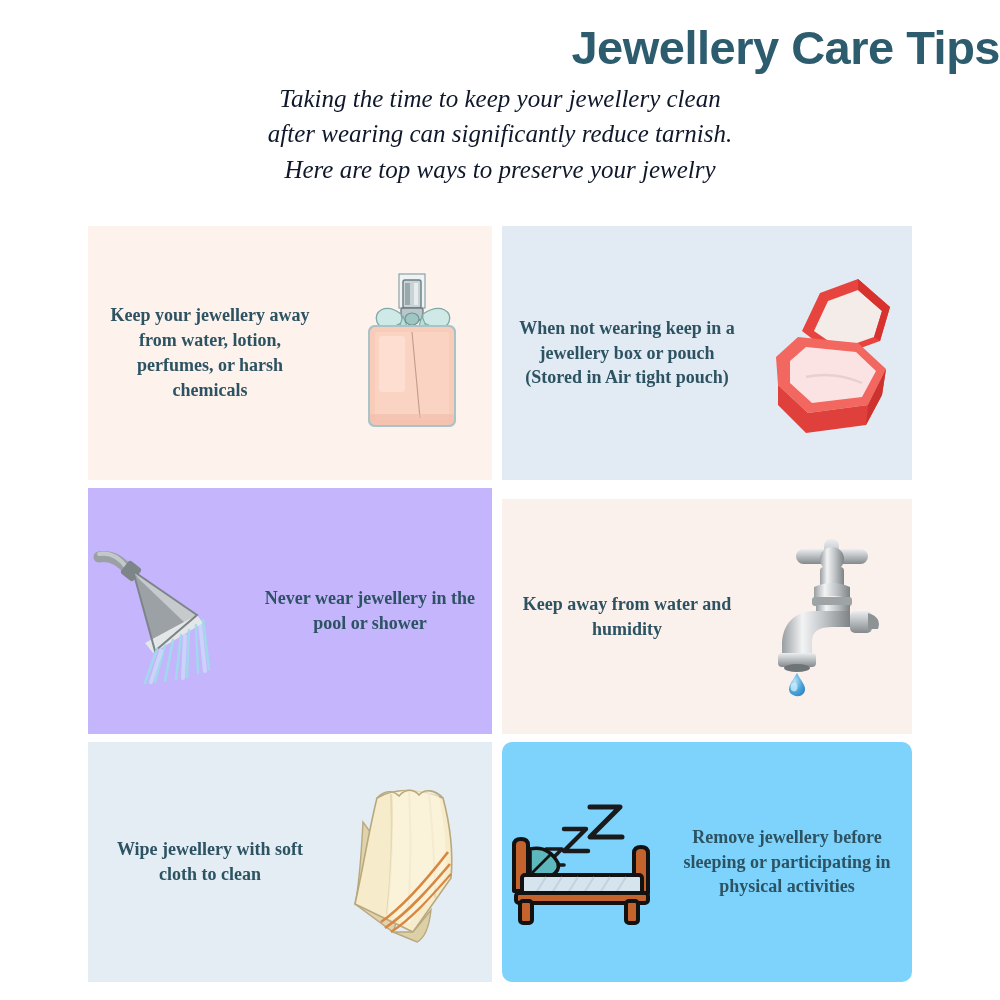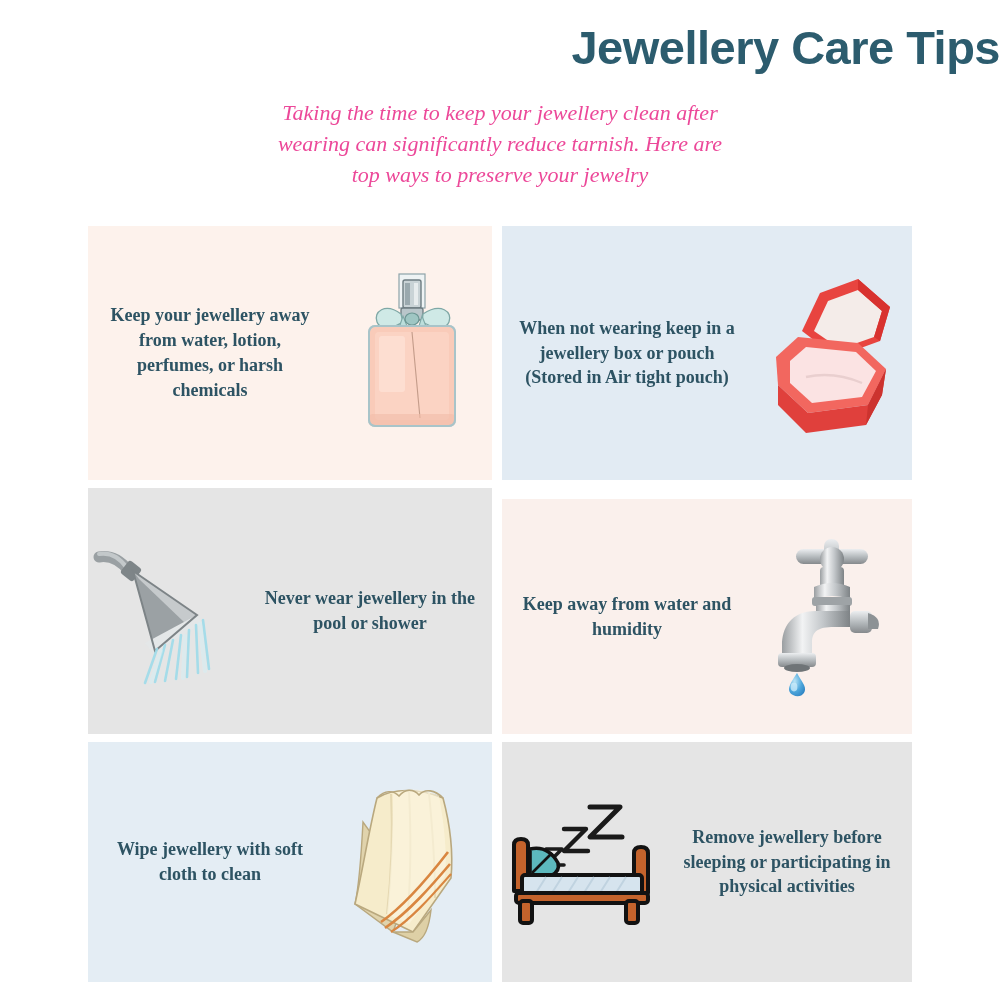--- a/index.html
+++ b/index.html
@@ -29,27 +29,27 @@
     font-family: "Liberation Sans", sans-serif;
     font-size: 47px;
     font-weight: bold;
     color: #2c5c6e;
     letter-spacing: -0.5px;
     line-height: 1.12;
     text-align: right;
   }
 
   .subtitle {
-    margin: 22px auto 0 auto;
+    margin: 6px auto 0 auto;
     width: 470px;
     font-family: "Liberation Serif", serif;
     font-style: italic;
-    font-size: 22px;
+    font-size: 25px;
     line-height: 1.42;
-    color: #ec4899;
+    color: #0f172a;
   }
 
   
   .grid {
     position: absolute;
     left: 88px;
     top: 226px;
     width: 824px;
     display: grid;
     grid-template-columns: 412px 412px;
@@ -143,21 +143,21 @@
           <path d="M14 84 L36 64 L96 70 L124 96 L106 132 L46 140 L16 112 Z" fill="#f2675f"></path>
           <path d="M28 88 L44 74 L94 79 L114 98 L100 124 L50 130 L28 110 Z" fill="#fbe3e3"></path>
           <path d="M44 104 Q72 98 100 110" stroke="#e9cfcf" stroke-width="2.4" fill="none"></path>
 
           <path d="M16 112 L46 140 L106 132 L124 96 L120 122 L104 152 L44 160 L16 132 Z" fill="#e0403c"></path>
           <path d="M124 96 L120 122 L104 152 L106 132 Z" fill="#cc332f"></path>
         </svg>
       </div>
     </div>
 
-    <div class="card c1 text-right" style="background:#e5e5e5;">
+    <div class="card c1 text-right" style="background:#c4b5fd;">
       <div class="card-text">Never wear jewellery in the pool or shower</div>
       <div class="card-art">
         <svg width="150" height="145" viewBox="0 0 150 145">
 
           <path d="M6 18 C18 16 28 22 36 32" stroke="#9aa0a3" stroke-width="11" fill="none" stroke-linecap="round"></path>
           <path d="M6 15 C18 13 27 19 34 29" stroke="#c3c8ca" stroke-width="4" fill="none" stroke-linecap="round"></path>
           <rect x="30" y="24" width="16" height="16" rx="3" transform="rotate(38 38 32)" fill="#7e8588"></rect>
 
           <path d="M40 32 L104 76 L62 112 Z" fill="#9ba1a4"></path>
           <path d="M40 32 L104 76 L92 84 L46 40 Z" fill="#c6cacc"></path>
@@ -246,21 +246,21 @@
           <path d="M103 82 C86 102 62 130 38 146" stroke="#d98640" stroke-width="2.6" fill="none"></path>
           <path d="M104 92 C88 110 66 136 44 150" stroke="#d98640" stroke-width="2.2" fill="none"></path>
 
           <path d="M66 150 L84 128 C82 146 78 156 70 160 L46 150 Z" fill="#ded0a6" stroke="#b9a87e" stroke-width="1.4"></path>
 
           <path d="M30 16 C38 8 46 8 52 14 C58 7 66 6 72 13 C78 6 88 8 96 16" fill="none" stroke="#b9a87e" stroke-width="1.6"></path>
         </svg>
       </div>
     </div>
 
-    <div class="card c2 text-right" style="background:#e5e5e5;">
+    <div class="card c2 text-right" style="background:#7dd3fc;border-radius:10px;">
       <div class="card-text">Remove jewellery before sleeping or participating in physical activities</div>
       <div class="card-art">
         <svg width="160" height="130" viewBox="0 0 160 130">
 
           <g fill="none" stroke="#1a1a1a" stroke-width="5" stroke-linecap="round" stroke-linejoin="round">
             <path d="M88 10 L118 10 L88 40 L120 40"></path>
           </g>
           <g fill="none" stroke="#1a1a1a" stroke-width="4.4" stroke-linecap="round" stroke-linejoin="round">
             <path d="M62 32 L84 32 L62 54 L86 54"></path>
           </g>

